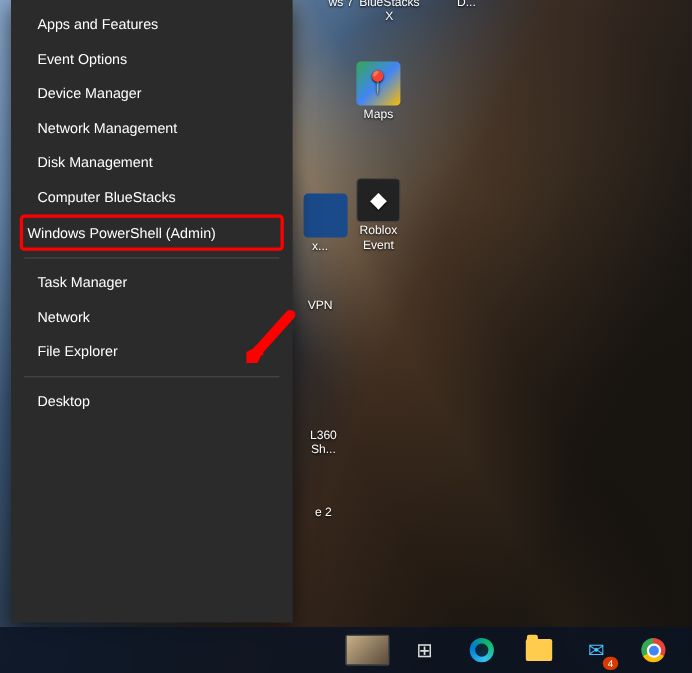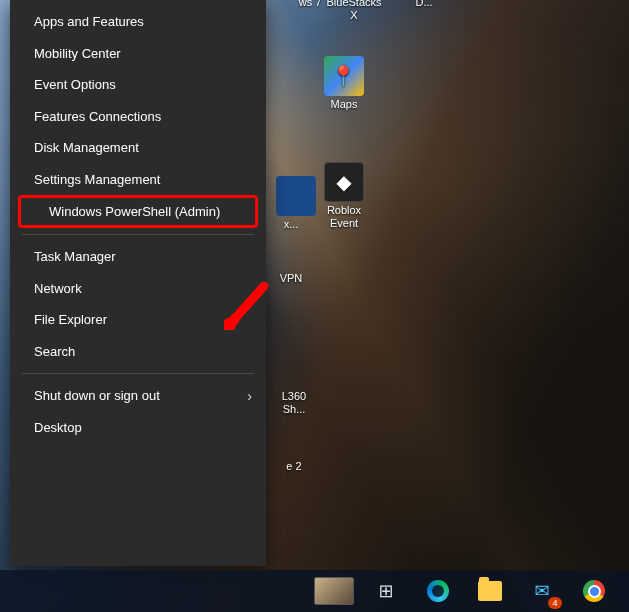--- a/index.html
+++ b/index.html
@@ -56,21 +56,21 @@
   .mi .chev { opacity: 0.8; font-size: 14px; }
   .sep {
     height: 1px;
     background: #4a4a4a;
     margin: 6px 12px;
   }
   .hl {
     border: 3px solid #ff0000;
     border-radius: 4px;
     margin: 0 8px;
-    padding-left: 28px;
+    padding-left: 4px;
     height: 33px;
   }
 
   
   .arrow {
     position: absolute;
     left: 220px;
     top: 282px;
     width: 50px;
     height: 50px;
@@ -164,59 +164,52 @@
 </div>
 <div class="dicon" style="left:274px;top:460px;width:40px">
   <span>e 2</span>
 </div>
 
 <div class="ctx">
   <div class="mi">
       <span class="lab">Apps and Features</span>
     </div>
   <div class="mi">
-      <span class="lab">Mobility Center</span>
-    </div>
-  <div class="mi">
       <span class="lab">Event Options</span>
     </div>
   <div class="mi">
-      <span class="lab">Features Connections</span>
+      <span class="lab">Device Manager</span>
+    </div>
+  <div class="mi">
+      <span class="lab">Network Management</span>
     </div>
   <div class="mi">
       <span class="lab">Disk Management</span>
     </div>
   <div class="mi">
-      <span class="lab">Settings Management</span>
+      <span class="lab">Computer BlueStacks</span>
     </div>
   <div class="mi hl">
       <span class="lab">Windows PowerShell (Admin)</span>
     </div>
 
   <div class="sep"></div>
 
   <div class="mi">
       <span class="lab">Task Manager</span>
     </div>
   <div class="mi">
       <span class="lab">Network</span>
     </div>
   <div class="mi">
       <span class="lab">File Explorer</span>
     </div>
-  <div class="mi">
-      <span class="lab">Search</span>
-    </div>
 
   <div class="sep"></div>
 
-  <div class="mi">
-    <span class="lab">Shut down or sign out</span>
-    <span class="chev">›</span>
-  </div>
   <div class="mi">
       <span class="lab">Desktop</span>
     </div>
 </div>
 
 <svg class="arrow" viewBox="0 0 50 50">
   <path d="M 42 6 L 10 40 L 18 40 L 14 48 L 4 48 L 4 38 L 12 34 L 12 42 Z" fill="#ff0000"></path>
   <path d="M 44 4 L 10 42" stroke="#ff0000" stroke-width="9" stroke-linecap="round"></path>
   <path d="M 4 48 L 20 40 L 12 32 Z" fill="#ff0000"></path>
 </svg>

